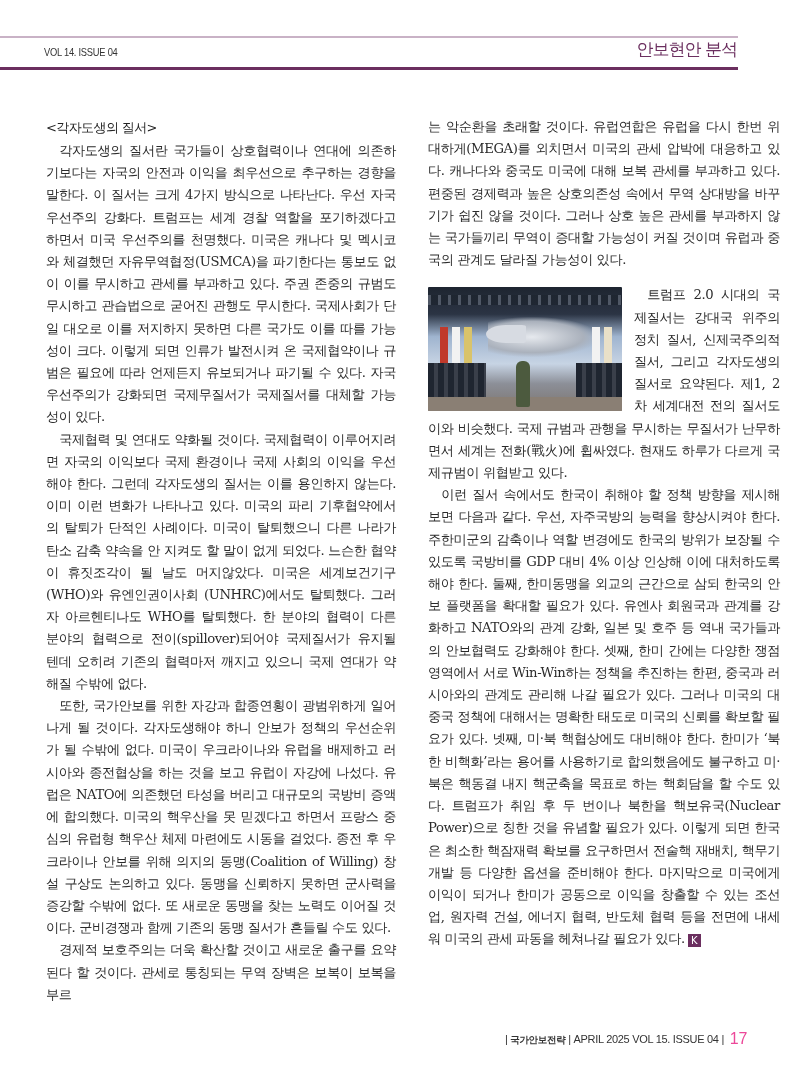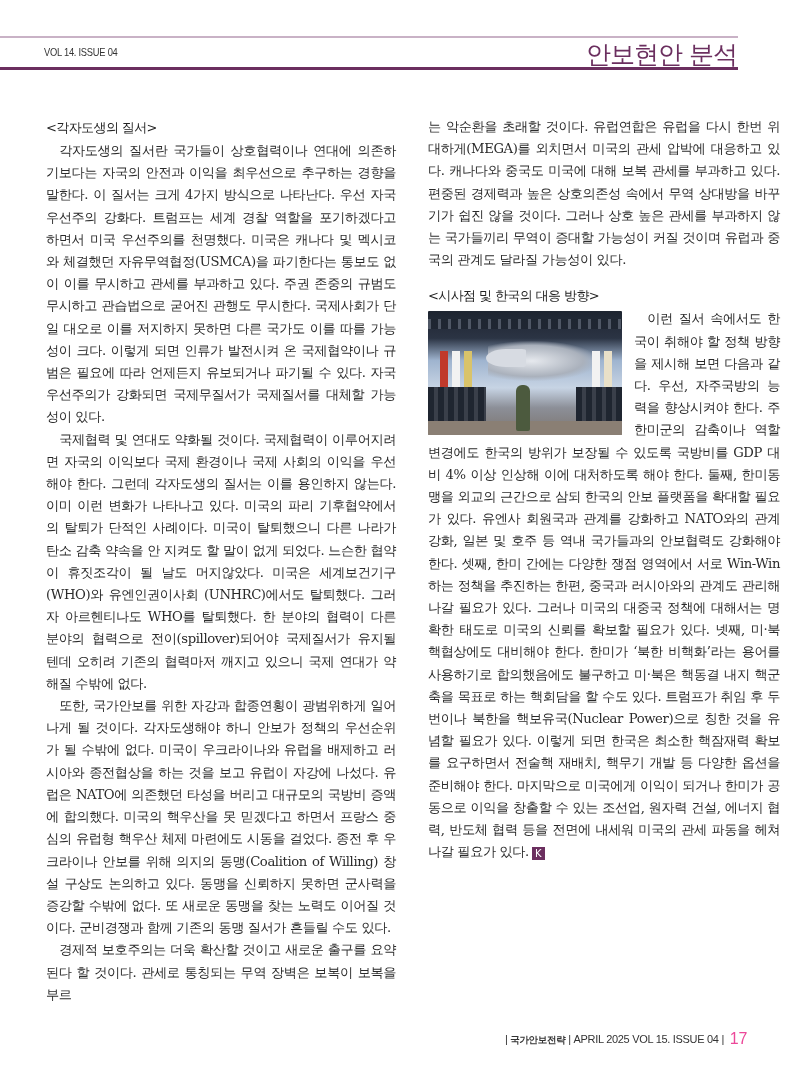--- a/index.html
+++ b/index.html
@@ -4,21 +4,21 @@
 <style>
   html, body { margin: 0; padding: 0; background: #ffffff; }
   body { width: 793px; height: 1077px; position: relative; overflow: hidden;
          font-family: "DejaVu Serif", "Liberation Serif", serif; color: #2a2a2a; }
 
   .header-topline { position: absolute; left: 0; top: 36px; width: 738px; height: 2px; background: #c9b2c6; }
   .header-bottomline { position: absolute; left: 0; top: 67px; width: 738px; height: 3px; background: #6b2f5f; }
   .header-vol { position: absolute; left: 44px; top: 46px; font-family: "Liberation Sans", sans-serif;
                 font-size: 11px; color: #333; letter-spacing: -0.3px; transform: scaleX(0.85); transform-origin: left center; }
   .header-section { position: absolute; right: 56px; top: 38px; font-family: "DejaVu Sans", sans-serif;
-                    font-size: 25px; color: #6b2f5f; letter-spacing: -1px; }
+                    font-size: 17px; color: #6b2f5f; letter-spacing: -1px; }
 
   .col { position: absolute; top: 116px; width: 350px; font-size: 13.2px; line-height: 22.2px;
          letter-spacing: -0.4px; text-align: justify; }
   .col.left { left: 46px; }
   .col.right { left: 428px; width: 352px; }
   .col p { margin: 0; text-indent: 1em; }
   .col h3 { margin: 0; font-family: "DejaVu Sans", sans-serif; font-weight: normal; font-size: 13px;
             letter-spacing: -0.6px; color: #222; text-indent: 0; line-height: 24px; }
   .col .cont { text-indent: 0; }
   .gap { height: 13px; }
@@ -62,35 +62,35 @@
   <h3>&lt;각자도생의 질서&gt;</h3>
   <p>각자도생의 질서란 국가들이 상호협력이나 연대에 의존하기보다는 자국의 안전과 이익을 최우선으로 추구하는 경향을 말한다. 이 질서는 크게 4가지 방식으로 나타난다. 우선 자국 우선주의 강화다. 트럼프는 세계 경찰 역할을 포기하겠다고 하면서 미국 우선주의를 천명했다. 미국은 캐나다 및 멕시코와 체결했던 자유무역협정(USMCA)을 파기한다는 통보도 없이 이를 무시하고 관세를 부과하고 있다. 주권 존중의 규범도 무시하고 관습법으로 굳어진 관행도 무시한다. 국제사회가 단일 대오로 이를 저지하지 못하면 다른 국가도 이를 따를 가능성이 크다. 이렇게 되면 인류가 발전시켜 온 국제협약이나 규범은 필요에 따라 언제든지 유보되거나 파기될 수 있다. 자국 우선주의가 강화되면 국제무질서가 국제질서를 대체할 가능성이 있다.</p>
   <p>국제협력 및 연대도 약화될 것이다. 국제협력이 이루어지려면 자국의 이익보다 국제 환경이나 국제 사회의 이익을 우선해야 한다. 그런데 각자도생의 질서는 이를 용인하지 않는다. 이미 이런 변화가 나타나고 있다. 미국의 파리 기후협약에서의 탈퇴가 단적인 사례이다. 미국이 탈퇴했으니 다른 나라가 탄소 감축 약속을 안 지켜도 할 말이 없게 되었다. 느슨한 협약이 휴짓조각이 될 날도 머지않았다. 미국은 세계보건기구(WHO)와 유엔인권이사회 (UNHRC)에서도 탈퇴했다. 그러자 아르헨티나도 WHO를 탈퇴했다. 한 분야의 협력이 다른 분야의 협력으로 전이(spillover)되어야 국제질서가 유지될 텐데 오히려 기존의 협력마저 깨지고 있으니 국제 연대가 약해질 수밖에 없다.</p>
   <p>또한, 국가안보를 위한 자강과 합종연횡이 광범위하게 일어나게 될 것이다. 각자도생해야 하니 안보가 정책의 우선순위가 될 수밖에 없다. 미국이 우크라이나와 유럽을 배제하고 러시아와 종전협상을 하는 것을 보고 유럽이 자강에 나섰다. 유럽은 NATO에 의존했던 타성을 버리고 대규모의 국방비 증액에 합의했다. 미국의 핵우산을 못 믿겠다고 하면서 프랑스 중심의 유럽형 핵우산 체제 마련에도 시동을 걸었다. 종전 후 우크라이나 안보를 위해 의지의 동맹(Coalition of Willing) 창설 구상도 논의하고 있다. 동맹을 신뢰하지 못하면 군사력을 증강할 수밖에 없다. 또 새로운 동맹을 찾는 노력도 이어질 것이다. 군비경쟁과 함께 기존의 동맹 질서가 흔들릴 수도 있다.</p>
   <p>경제적 보호주의는 더욱 확산할 것이고 새로운 출구를 요약된다 할 것이다. 관세로 통칭되는 무역 장벽은 보복이 보복을 부르</p>
 </div>
 
 <div class="col right">
   <p class="cont">는 악순환을 초래할 것이다. 유럽연합은 유럽을 다시 한번 위대하게(MEGA)를 외치면서 미국의 관세 압박에 대응하고 있다. 캐나다와 중국도 미국에 대해 보복 관세를 부과하고 있다. 편중된 경제력과 높은 상호의존성 속에서 무역 상대방을 바꾸기가 쉽진 않을 것이다. 그러나 상호 높은 관세를 부과하지 않는 국가들끼리 무역이 증대할 가능성이 커질 것이며 유럽과 중국의 관계도 달라질 가능성이 있다.</p>
   <div class="gap"></div>
-  <h3>&lt;시사점 및 한국의 대응 방향&gt;</h3>
   <div class="photo" title="전투기 공개 행사 사진">
     <div class="truss"></div>
     <div class="jet"></div>
     <div class="jet-nose"></div>
     <div class="flag" style="left:12px;background:#c0392b;"></div>
     <div class="flag" style="left:24px;background:#f2f2f2;"></div>
     <div class="flag" style="left:36px;background:#d9c36a;"></div>
     <div class="flag" style="left:164px;background:#f2f2f2;"></div>
     <div class="flag" style="left:176px;background:#e9e0c8;"></div>
     <div class="crowd-l"></div>
     <div class="crowd-r"></div>
     <div class="floor"></div>
     <div class="person"></div>
   </div>
+  <p>트럼프 2.0 시대의 국제질서는 강대국 위주의 정치 질서, 신제국주의적 질서, 그리고 각자도생의 질서로 요약된다. 제1, 2차 세계대전 전의 질서도 이와 비슷했다. 국제 규범과 관행을 무시하는 무질서가 난무하면서 세계는 전화(戰火)에 휩싸였다. 현재도 하루가 다르게 국제규범이 위협받고 있다.</p>
   <p><span>이런 질서 속에서도 한국이 취해야 할 정책 방향을 제시해 보면 다음과 같다. 우선, 자주국방의 능력을 향상시켜야 한다. 주한미군의 감축이나 역할 변경에도 한국의 방위가 보장될 수 있도록 국방비를 GDP 대비 4% 이상 인상해 이에 대처하도록 해야 한다. 둘째, 한미동맹을 외교의 근간으로 삼되 한국의 안보 플랫폼을 확대할 필요가 있다. 유엔사 회원국과 관계를 강화하고 NATO와의 관계 강화, 일본 및 호주 등 역내 국가들과의 안보협력도 강화해야 한다. 셋째, 한미 간에는 다양한 쟁점 영역에서 서로 Win-Win하는 정책을 추진하는 한편, 중국과 러시아와의 관계도 관리해 나갈 필요가 있다. 그러나 미국의 대중국 정책에 대해서는 명확한 태도로 미국의 신뢰를 확보할 필요가 있다. 넷째, 미·북 핵협상에도 대비해야 한다. 한미가 ‘북한 비핵화’라는 용어를 사용하기로 합의했음에도 불구하고 미·북은 핵동결 내지 핵군축을 목표로 하는 핵회담을 할 수도 있다. 트럼프가 취임 후 두 번이나 북한을 핵보유국(Nuclear Power)으로 칭한 것을 유념할 필요가 있다. 이렇게 되면 한국은 최소한 핵잠재력 확보를 요구하면서 전술핵 재배치, 핵무기 개발 등 다양한 옵션을 준비해야 한다. 마지막으로 미국에게 이익이 되거나 한미가 공동으로 이익을 창출할 수 있는 조선업, 원자력 건설, 에너지 협력, 반도체 협력 등을 전면에 내세워 미국의 관세 파동을 헤쳐나갈 필요가 있다.</span><span class="kbadge">K</span></p>
 </div>
 
 <div class="footer">
   <span>|</span>
   <span class="pub">국가안보전략</span>
   <span>|</span>
   <span>APRIL 2025 VOL 15. ISSUE 04</span>
   <span>|</span>
   <span class="pageno">17</span>

